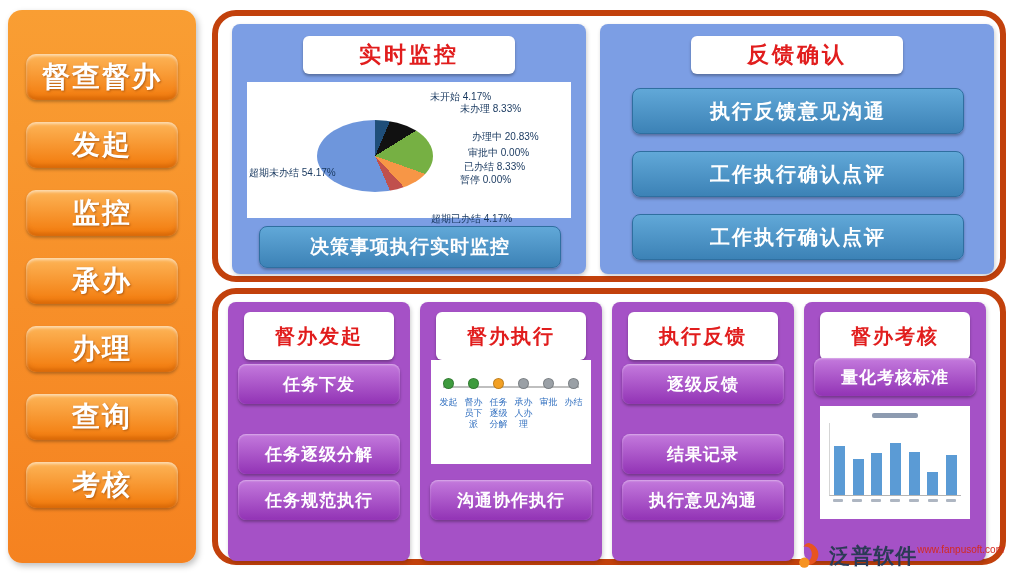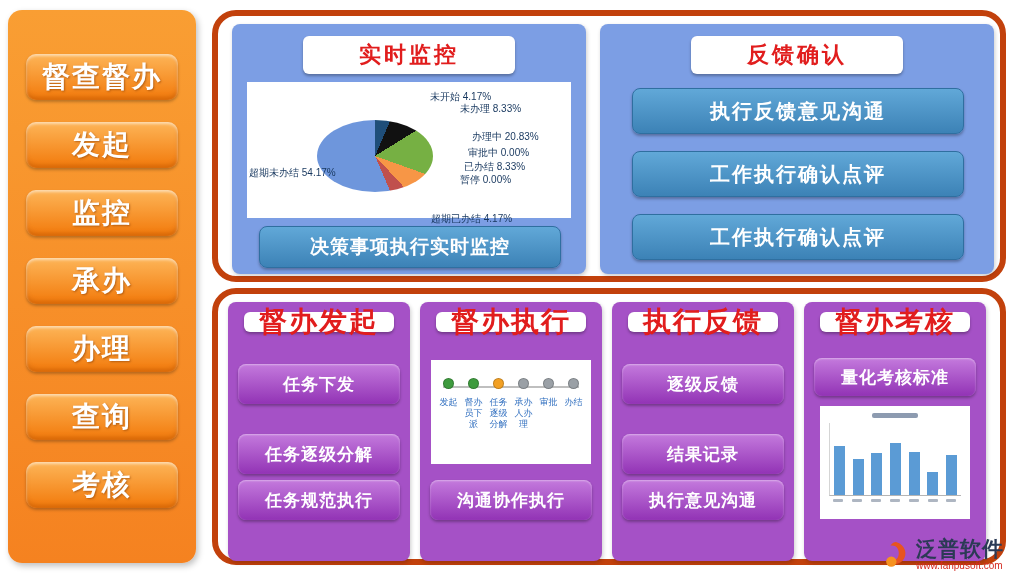--- a/index.html
+++ b/index.html
@@ -27,21 +27,21 @@
   
   .panel-blue{position:absolute;background:#7C9EE4;border-radius:8px;
     box-shadow:1px 2px 4px rgba(0,0,0,.2);}
   #panel-monitor{left:14px;top:8px;width:354px;height:250px;}
   #panel-feedback{left:382px;top:8px;width:394px;height:250px;text-align:right;}
 
   .pill{position:absolute;left:50%;transform:translateX(-50%);top:12px;
     width:212px;height:38px;background:#fff;border-radius:6px;
     box-shadow:0 2px 3px rgba(0,0,0,.3);display:flex;align-items:center;justify-content:center;
     color:#E11D1D;font-size:22px;font-weight:bold;letter-spacing:3px;}
-  .pill.small{width:150px;height:20px;font-size:28px;top:10px;letter-spacing:2px;}
+  .pill.small{width:150px;height:48px;font-size:20px;top:10px;letter-spacing:2px;}
 
   .blue-btn{position:absolute;background:linear-gradient(180deg,#61A8D8,#3C82B6);
     border:1px solid #2F6FA0;border-radius:8px;color:#fff;font-weight:bold;
     display:flex;align-items:center;justify-content:center;cursor:pointer;
     box-shadow:0 2px 3px rgba(0,0,0,.3);}
   #monitor-action{left:27px;top:202px;width:300px;height:40px;font-size:19px;letter-spacing:1px;}
   .fb-btn{left:32px;width:330px;height:44px;font-size:20px;letter-spacing:2px;}
   #fb0{top:64px;} #fb1{top:127px;} #fb2{top:190px;}
 
   
@@ -76,21 +76,21 @@
   .bar-title-stub{width:46px;height:5px;background:#8D9BB0;border-radius:2px;margin:7px auto 5px;}
   .bars{display:flex;align-items:flex-end;justify-content:space-around;height:72px;
     margin:0 9px;border-bottom:1px solid #B5B5B5;border-left:1px solid #D5D5D5;}
   .bar{width:11px;background:#5B9BD5;}
   .bar-xlabels{display:flex;justify-content:space-around;margin:3px 9px 0;}
   .bar-stub{width:10px;height:3px;background:#AEB6C2;border-radius:1px;}
 
   
   .logo{position:absolute;right:8px;bottom:2px;display:flex;align-items:center;gap:5px;}
   .logo-icon{width:30px;height:30px;}
-  .logo-text{display:flex;flex-direction:column;line-height:1.05;}
+  .logo-text{display:flex;flex-direction:row;line-height:1.05;}
   .logo-name{font-size:21px;font-weight:bold;color:#2B3A55;letter-spacing:1px;}
   .logo-site{font-size:10px;color:#D42A21;}
 </style>
 </head>
 <body>
 
 <div class="stage">
 
   <aside class="sidebar">
     <div class="side-btn">督查督办</div>

